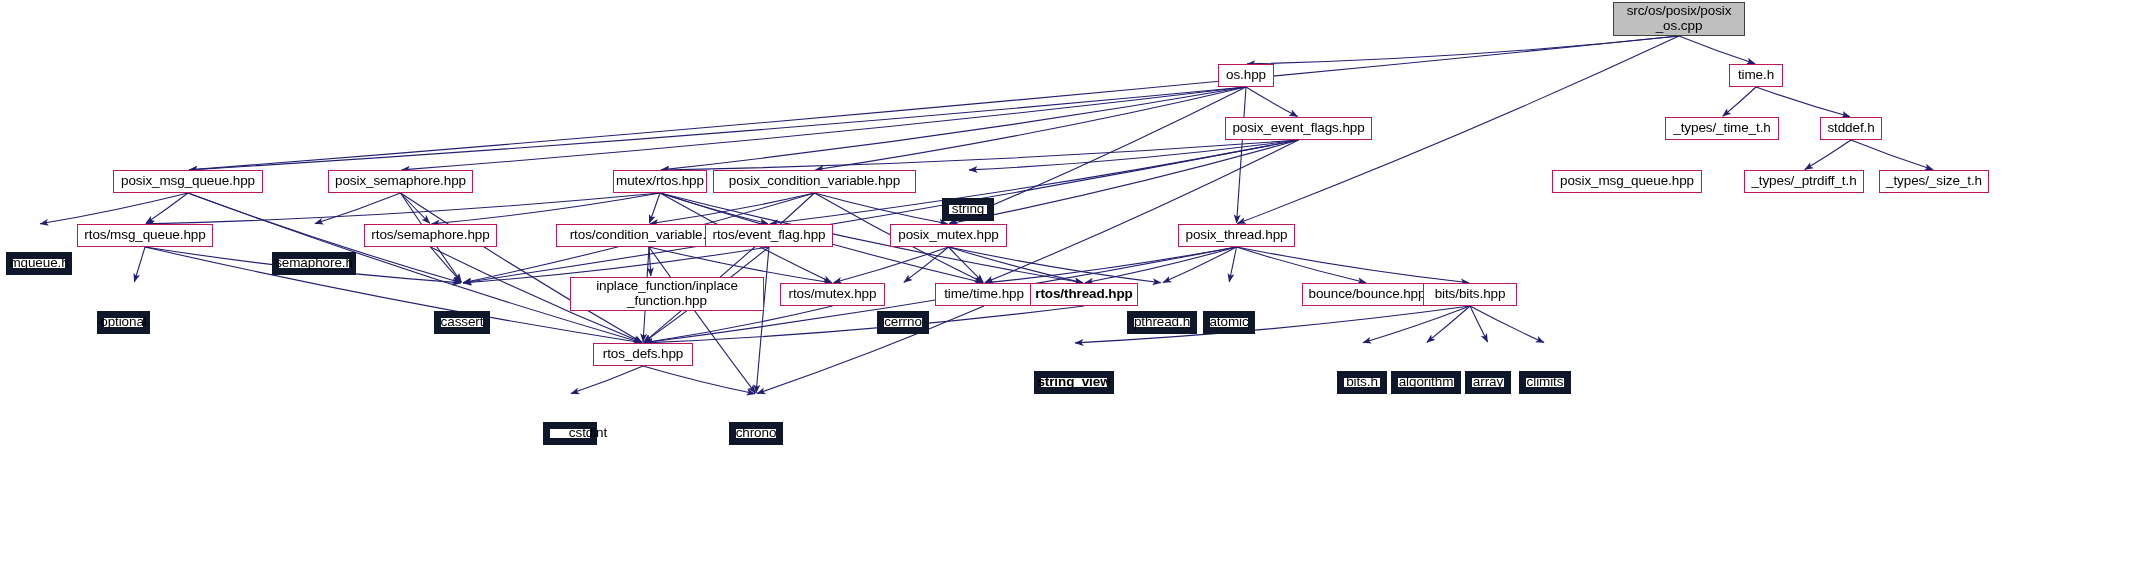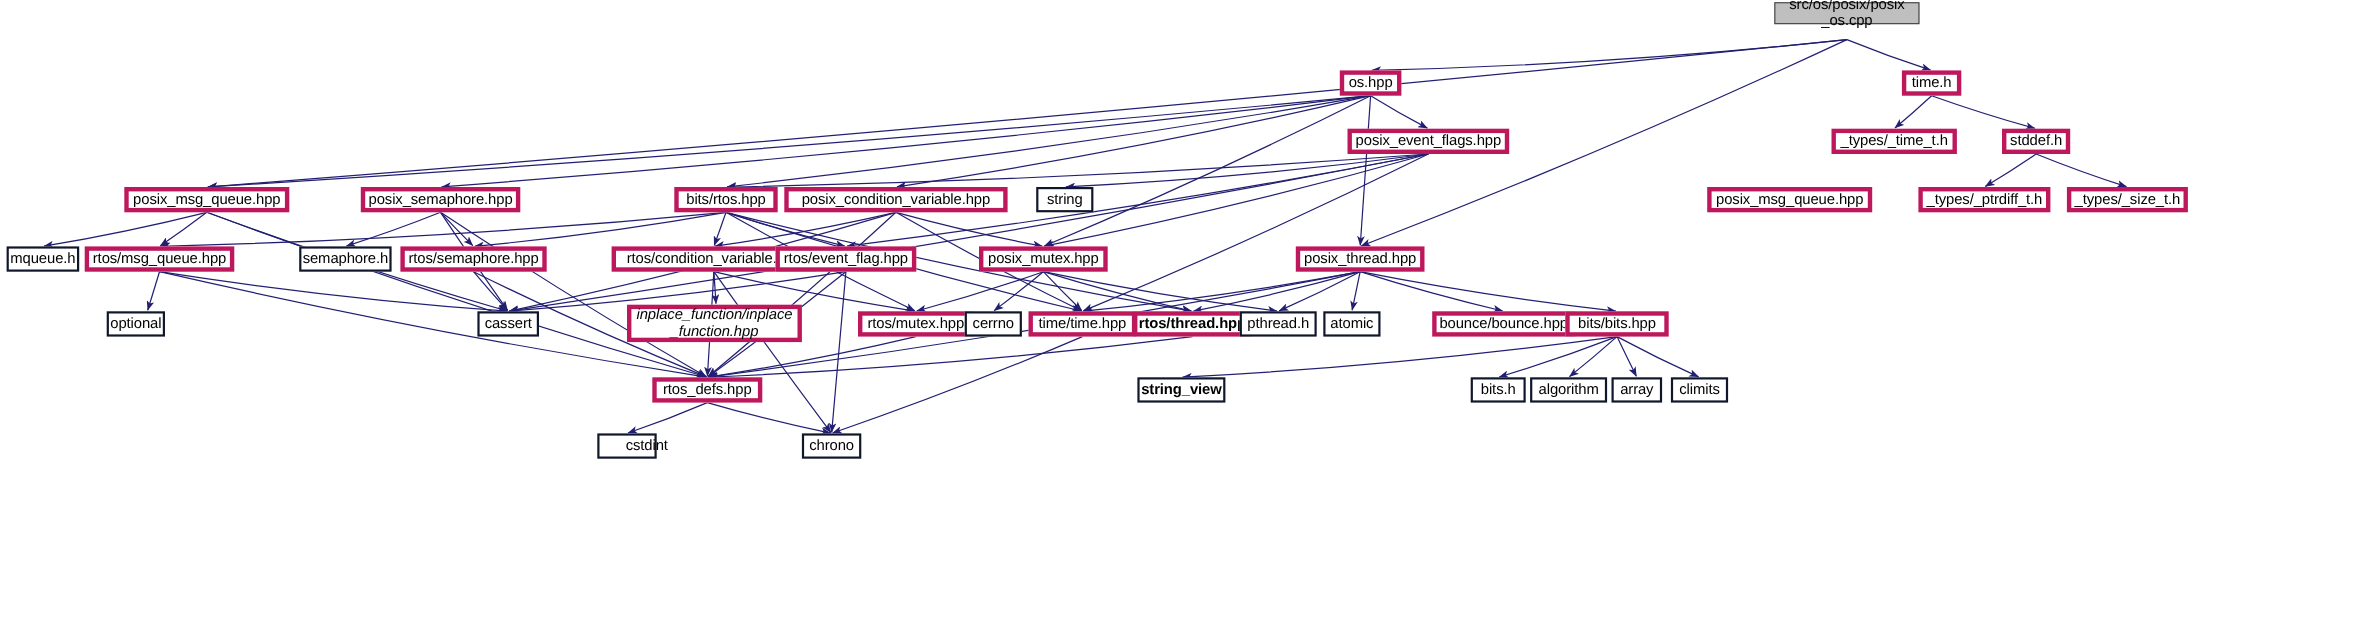--- a/index.html
+++ b/index.html
@@ -24,30 +24,31 @@
     pointer-events: none;
   }
   .node {
     position: absolute;
     box-sizing: border-box;
     display: flex;
     align-items: center;
     justify-content: center;
     text-align: center;
     background: #ffffff;
-    border: 4px solid #be185d;
+    border: 1px solid #be185d;
     color: #000000;
     font-size: 13.5px;
     line-height: 1.08;
     white-space: pre-line;
     letter-spacing: -0.1px;
     z-index: 5;
   }
   .node.leaf {
-    border: 2px solid #0f172a;
+    border: 7px solid #0f172a;
+    margin-top: 28px;
   }
   .node.root {
     background: #bfbfbf;
     border: 1px solid #404040;
   }
 </style>
 </head>
 <body>
 
 <div id="graph">
@@ -129,46 +130,46 @@
         <path d="M1470.0,306.0 Q1416.5,326.6 1362.9,342.7" fill="none" stroke="#221f72" stroke-width="1.1" marker-end="url(#arrow)"></path>
         <path d="M1470.0,306.0 Q1448.4,325.1 1426.8,342.4" fill="none" stroke="#221f72" stroke-width="1.1" marker-end="url(#arrow)"></path>
         <path d="M1470.0,306.0 Q1478.8,324.4 1487.6,342.1" fill="none" stroke="#221f72" stroke-width="1.1" marker-end="url(#arrow)"></path>
         <path d="M1470.0,306.0 Q1507.1,325.9 1544.1,342.6" fill="none" stroke="#221f72" stroke-width="1.1" marker-end="url(#arrow)"></path>
         <path d="M1470.0,306.0 Q1272.5,332.8 1075.0,342.9" fill="none" stroke="#221f72" stroke-width="1.1" marker-end="url(#arrow)"></path>
         <path d="M643.0,366.0 Q607.0,381.4 570.9,393.6" fill="none" stroke="#221f72" stroke-width="1.1" marker-end="url(#arrow)"></path>
         <path d="M643.0,366.0 Q699.0,382.3 755.0,393.8" fill="none" stroke="#221f72" stroke-width="1.1" marker-end="url(#arrow)"></path>
       </g>
   </svg>
   <div id="nodes">
-      <div class="node root" style="left: 1613px; top: 2px; width: 132px; height: 20px;">src/os/posix/posix
+      <div class="node root" style="left: 1613px; top: 2px; width: 132px; height: 34px;">src/os/posix/posix
 _os.cpp</div>
       <div class="node" style="left: 1218px; top: 64px; width: 56px; height: 23px;">os.hpp</div>
       <div class="node" style="left: 1729px; top: 64px; width: 54px; height: 23px;">time.h</div>
       <div class="node" style="left: 1225px; top: 117px; width: 147px; height: 23px;">posix_event_flags.hpp</div>
       <div class="node" style="left: 1665px; top: 117px; width: 114px; height: 23px;">_types/_time_t.h</div>
       <div class="node" style="left: 1820px; top: 117px; width: 62px; height: 23px;">stddef.h</div>
       <div class="node" style="left: 1552px; top: 170px; width: 150px; height: 23px;">posix_msg_queue.hpp</div>
       <div class="node" style="left: 1744px; top: 170px; width: 120px; height: 23px;">_types/_ptrdiff_t.h</div>
       <div class="node" style="left: 1879px; top: 170px; width: 110px; height: 23px;">_types/_size_t.h</div>
       <div class="node" style="left: 113px; top: 170px; width: 150px; height: 23px;">posix_msg_queue.hpp</div>
       <div class="node" style="left: 328px; top: 170px; width: 145px; height: 23px;">posix_semaphore.hpp</div>
-      <div class="node" style="left: 613px; top: 170px; width: 94px; height: 23px;">bits/rtos.hpp</div>
+      <div class="node" style="left: 613px; top: 170px; width: 94px; height: 23px;">mutex/rtos.hpp</div>
       <div class="node" style="left: 713px; top: 170px; width: 203px; height: 23px;">posix_condition_variable.hpp</div>
       <div class="node leaf" style="left: 942px; top: 170px; width: 52px; height: 23px;">string</div>
       <div class="node" style="left: 1178px; top: 224px; width: 117px; height: 23px;">posix_thread.hpp</div>
       <div class="node leaf" style="left: 6px; top: 224px; width: 66px; height: 23px;">mqueue.h</div>
       <div class="node" style="left: 77px; top: 224px; width: 136px; height: 23px;">rtos/msg_queue.hpp</div>
       <div class="node leaf" style="left: 272px; top: 224px; width: 84px; height: 23px;">semaphore.h</div>
       <div class="node" style="left: 364px; top: 224px; width: 133px; height: 23px;">rtos/semaphore.hpp</div>
       <div class="node" style="left: 556px; top: 224px; width: 186px; height: 23px;">rtos/condition_variable.hpp</div>
       <div class="node" style="left: 705px; top: 224px; width: 128px; height: 23px;">rtos/event_flag.hpp</div>
       <div class="node" style="left: 890px; top: 224px; width: 117px; height: 23px;">posix_mutex.hpp</div>
       <div class="node leaf" style="left: 97px; top: 283px; width: 53px; height: 23px;">optional</div>
       <div class="node leaf" style="left: 434px; top: 283px; width: 56px; height: 23px;">cassert</div>
-      <div class="node" style="left: 570px; top: 277px; width: 159px; height: 34px; font-style: italic;">inplace_function/inplace
+      <div class="node" style="left: 570px; top: 277px; width: 194px; height: 34px;">inplace_function/inplace
 _function.hpp</div>
       <div class="node" style="left: 780px; top: 283px; width: 105px; height: 23px;">rtos/mutex.hpp</div>
       <div class="node leaf" style="left: 877px; top: 283px; width: 52px; height: 23px;">cerrno</div>
       <div class="node" style="left: 935px; top: 283px; width: 98px; height: 23px;">time/time.hpp</div>
       <div class="node" style="left: 1030px; top: 283px; width: 108px; height: 23px; font-weight: bold;">rtos/thread.hpp</div>
       <div class="node leaf" style="left: 1127px; top: 283px; width: 70px; height: 23px;">pthread.h</div>
       <div class="node leaf" style="left: 1203px; top: 283px; width: 52px; height: 23px;">atomic</div>
       <div class="node" style="left: 1302px; top: 283px; width: 130px; height: 23px;">bounce/bounce.hpp</div>
       <div class="node" style="left: 1423px; top: 283px; width: 94px; height: 23px;">bits/bits.hpp</div>
       <div class="node" style="left: 593px; top: 343px; width: 100px; height: 23px;">rtos_defs.hpp</div>

